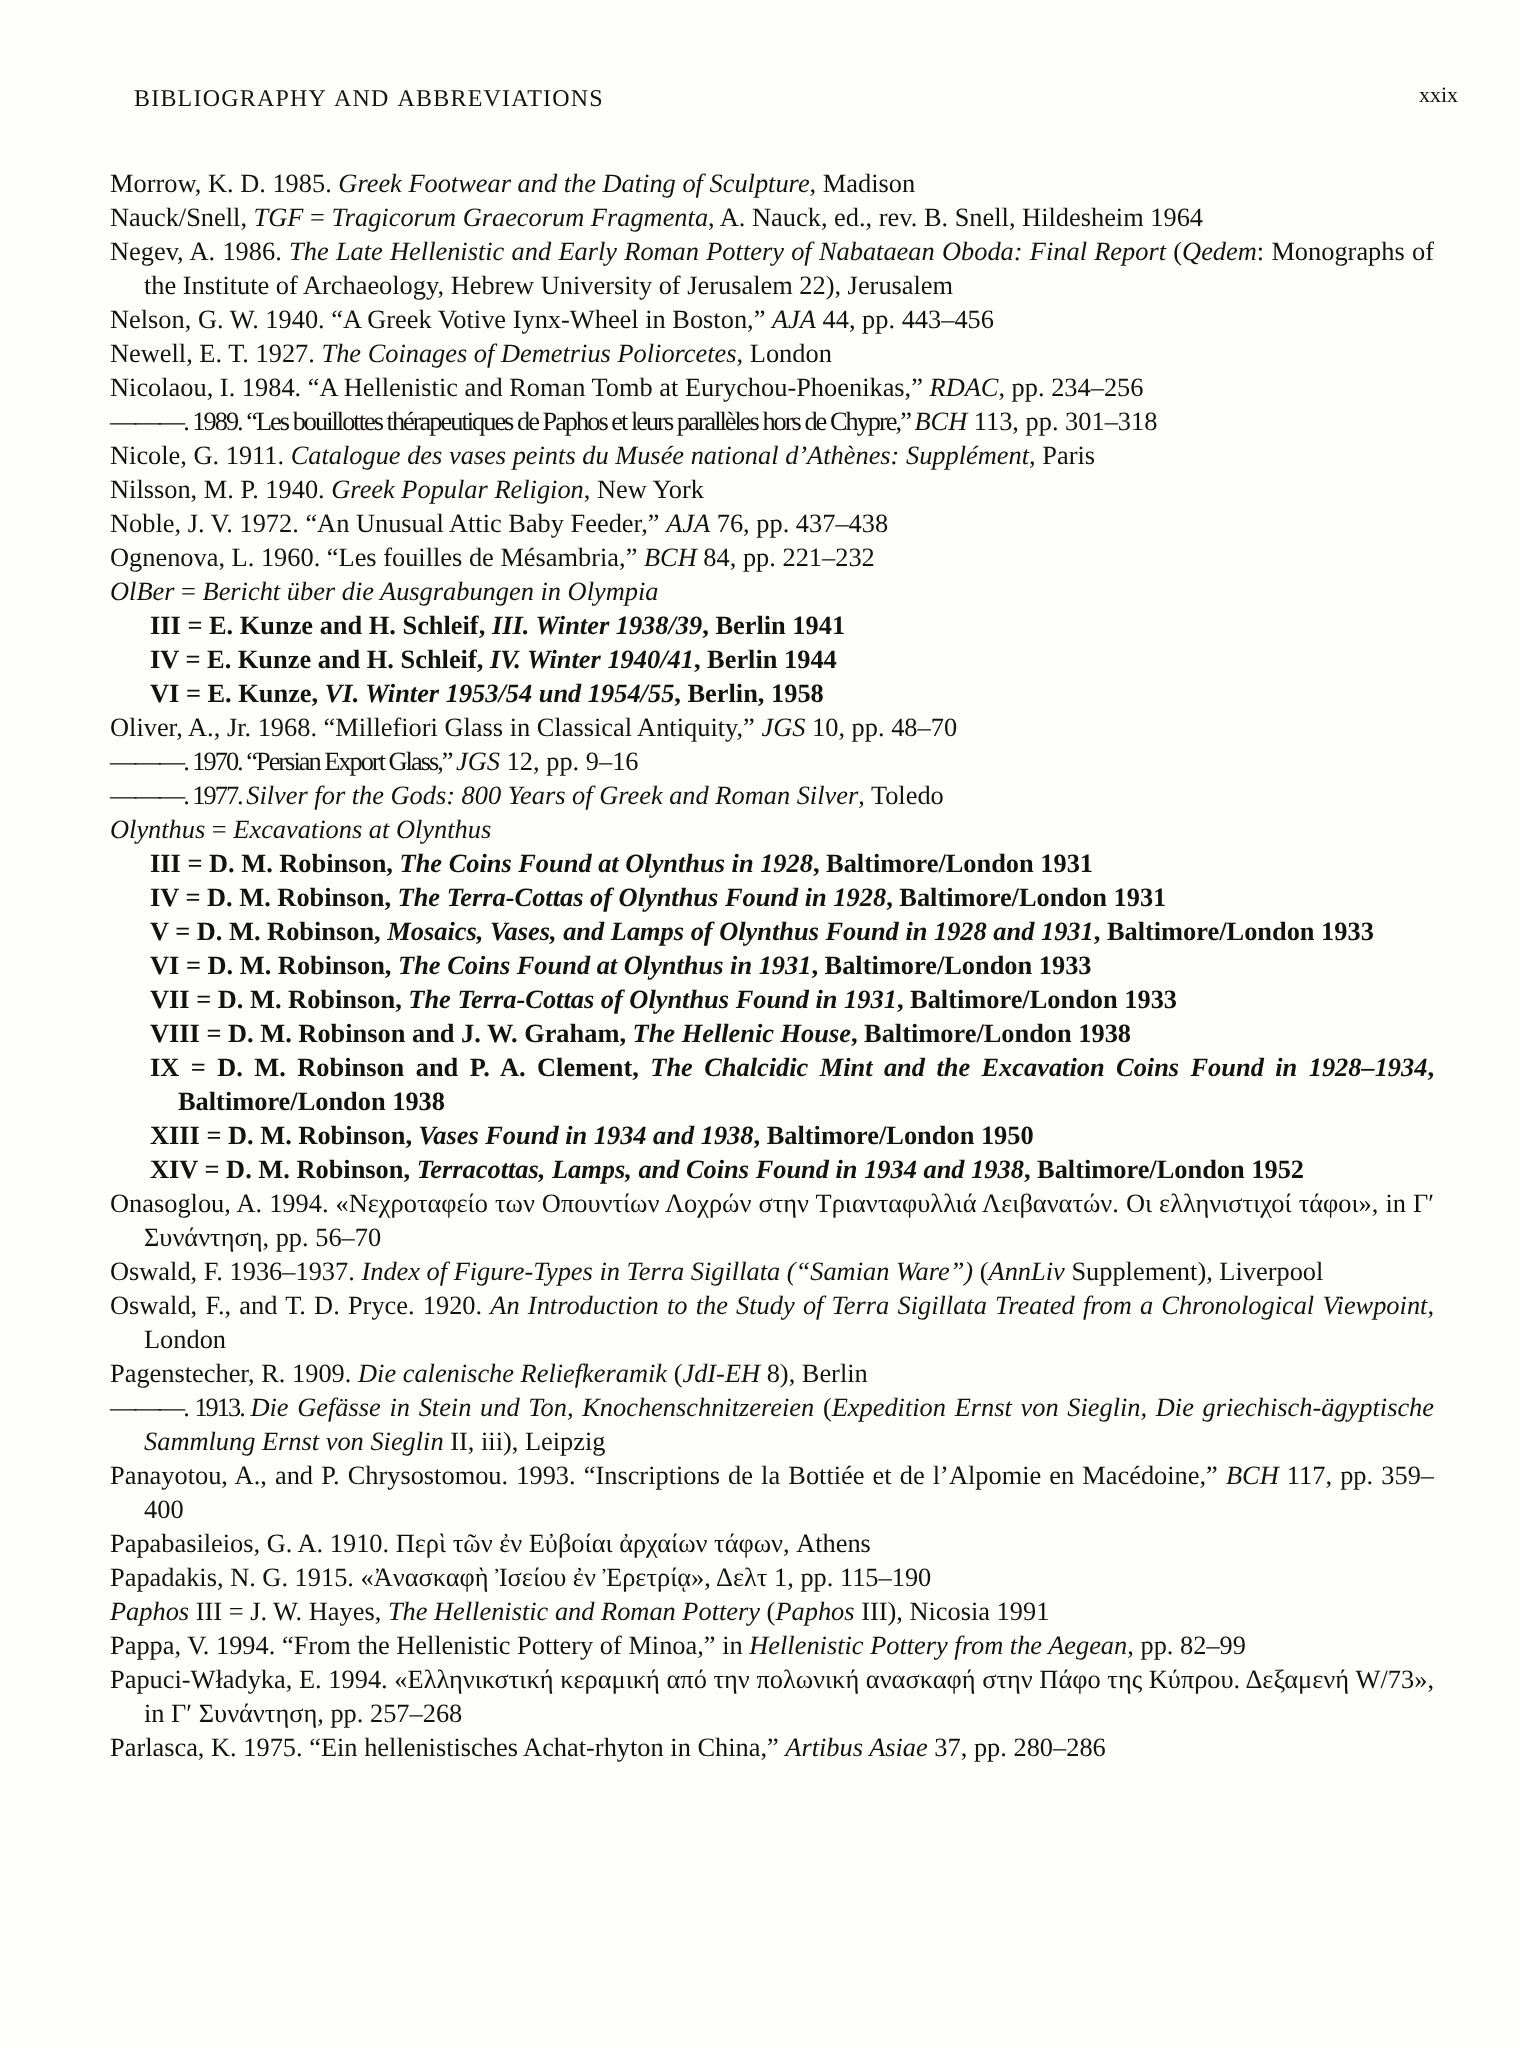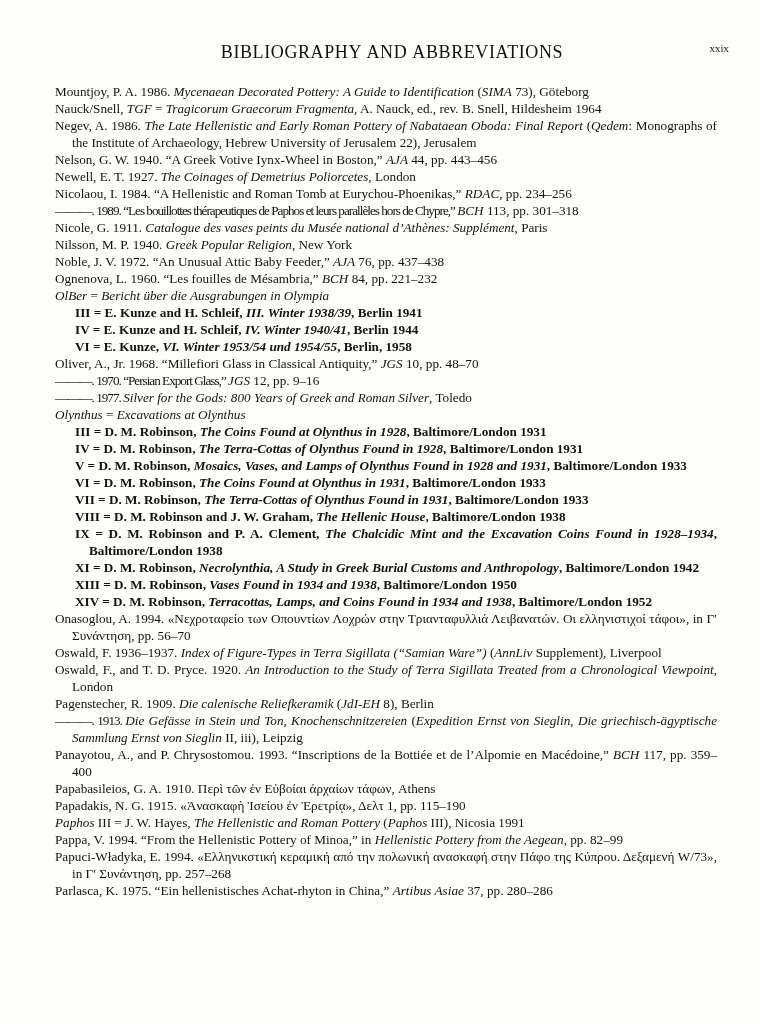--- a/index.html
+++ b/index.html
@@ -21,22 +21,22 @@
   }
   .running-head {
     position: relative;
     height: 20px;
     margin-bottom: 21px;
   }
   .head-title {
     position: absolute;
     left: 12px;
     right: 0;
-    text-align: center;
-    font-size: 18px;
+    text-align: left;
+    font-size: 12px;
     letter-spacing: 0.6px;
     word-spacing: 1px;
     white-space: nowrap;
   }
   .head-folio {
     position: absolute;
     right: -12px;
     top: 0;
     font-size: 11px;
   }
@@ -66,21 +66,21 @@
 </style>
 </head>
 <body>
 
 <div class="page">
   <div class="running-head">
     <div class="head-title">BIBLIOGRAPHY AND ABBREVIATIONS</div>
     <div class="head-folio">xxix</div>
   </div>
   <div class="entries">
-      <p class="entry"><span class="">Mountjoy, P. A. 1986. </span><span class="it">Mycenaean Decorated Pottery: A Guide to Identification</span><span class=""> (</span><span class="it">SIMA</span><span class=""> 73), Göteborg</span></p>
+      <p class="entry"><span class="">Morrow, K. D. 1985. </span><span class="it">Greek Footwear and the Dating of Sculpture</span><span class="">, Madison</span></p>
       <p class="entry"><span class="">Nauck/Snell, </span><span class="it">TGF</span><span class=""> = </span><span class="it">Tragicorum Graecorum Fragmenta</span><span class="">, A. Nauck, ed., rev. B. Snell, Hildesheim 1964</span></p>
       <p class="entry"><span class="">Negev, A. 1986. </span><span class="it">The Late Hellenistic and Early Roman Pottery of Nabataean Oboda: Final Report</span><span class=""> (</span><span class="it">Qedem</span><span class="">: Monographs of the Institute of Archaeology, Hebrew University of Jerusalem 22), Jerusalem</span></p>
       <p class="entry"><span class="">Nelson, G. W. 1940. “A Greek Votive Iynx-Wheel in Boston,” </span><span class="it">AJA</span><span class=""> 44, pp. 443–456</span></p>
       <p class="entry"><span class="">Newell, E. T. 1927. </span><span class="it">The Coinages of Demetrius Poliorcetes</span><span class="">, London</span></p>
       <p class="entry"><span class="">Nicolaou, I. 1984. “A Hellenistic and Roman Tomb at Eurychou-Phoenikas,” </span><span class="it">RDAC</span><span class="">, pp. 234–256</span></p>
       <p class="entry"><span class="dash">———. 1989. “Les bouillottes thérapeutiques de Paphos et leurs parallèles hors de Chypre,” </span><span class="it">BCH</span><span class=""> 113, pp. 301–318</span></p>
       <p class="entry"><span class="">Nicole, G. 1911. </span><span class="it">Catalogue des vases peints du Musée national d’Athènes: Supplément</span><span class="">, Paris</span></p>
       <p class="entry"><span class="">Nilsson, M. P. 1940. </span><span class="it">Greek Popular Religion</span><span class="">, New York</span></p>
       <p class="entry"><span class="">Noble, J. V. 1972. “An Unusual Attic Baby Feeder,” </span><span class="it">AJA</span><span class=""> 76, pp. 437–438</span></p>
       <p class="entry"><span class="">Ognenova, L. 1960. “Les fouilles de Mésambria,” </span><span class="it">BCH</span><span class=""> 84, pp. 221–232</span></p>
@@ -92,21 +92,20 @@
       <p class="entry"><span class="dash">———. 1970. “Persian Export Glass,” </span><span class="it">JGS</span><span class=""> 12, pp. 9–16</span></p>
       <p class="entry"><span class="dash">———. 1977. </span><span class="it">Silver for the Gods: 800 Years of Greek and Roman Silver</span><span class="">, Toledo</span></p>
       <p class="entry"><span class="it">Olynthus</span><span class=""> = </span><span class="it">Excavations at Olynthus</span></p>
       <p class="entry sub"><span class="">III = D. M. Robinson, </span><span class="it">The Coins Found at Olynthus in 1928</span><span class="">, Baltimore/London 1931</span></p>
       <p class="entry sub"><span class="">IV = D. M. Robinson, </span><span class="it">The Terra-Cottas of Olynthus Found in 1928</span><span class="">, Baltimore/London 1931</span></p>
       <p class="entry sub"><span class="">V = D. M. Robinson, </span><span class="it">Mosaics, Vases, and Lamps of Olynthus Found in 1928 and 1931</span><span class="">, Baltimore/London 1933</span></p>
       <p class="entry sub"><span class="">VI = D. M. Robinson, </span><span class="it">The Coins Found at Olynthus in 1931</span><span class="">, Baltimore/London 1933</span></p>
       <p class="entry sub"><span class="">VII = D. M. Robinson, </span><span class="it">The Terra-Cottas of Olynthus Found in 1931</span><span class="">, Baltimore/London 1933</span></p>
       <p class="entry sub"><span class="">VIII = D. M. Robinson and J. W. Graham, </span><span class="it">The Hellenic House</span><span class="">, Baltimore/London 1938</span></p>
       <p class="entry sub"><span class="">IX = D. M. Robinson and P. A. Clement, </span><span class="it">The Chalcidic Mint and the Excavation Coins Found in 1928–1934</span><span class="">, Baltimore/London 1938</span></p>
-      <p class="entry sub"><span class="">XI = D. M. Robinson, </span><span class="it">Necrolynthia, A Study in Greek Burial Customs and Anthropology</span><span class="">, Baltimore/London 1942</span></p>
       <p class="entry sub"><span class="">XIII = D. M. Robinson, </span><span class="it">Vases Found in 1934 and 1938</span><span class="">, Baltimore/London 1950</span></p>
       <p class="entry sub"><span class="">XIV = D. M. Robinson, </span><span class="it">Terracottas, Lamps, and Coins Found in 1934 and 1938</span><span class="">, Baltimore/London 1952</span></p>
       <p class="entry"><span class="">Onasoglou, A. 1994. «Νεχροταφείο των Οπουντίων Λοχρών στην Τριανταφυλλιά Λειβανατών. Οι ελληνιστιχοί τάφοι», in Γ′ Συνάντηση, pp. 56–70</span></p>
       <p class="entry"><span class="">Oswald, F. 1936–1937. </span><span class="it">Index of Figure-Types in Terra Sigillata (“Samian Ware”)</span><span class=""> (</span><span class="it">AnnLiv</span><span class=""> Supplement), Liverpool</span></p>
       <p class="entry"><span class="">Oswald, F., and T. D. Pryce. 1920. </span><span class="it">An Introduction to the Study of Terra Sigillata Treated from a Chronological Viewpoint</span><span class="">, London</span></p>
       <p class="entry"><span class="">Pagenstecher, R. 1909. </span><span class="it">Die calenische Reliefkeramik</span><span class=""> (</span><span class="it">JdI-EH</span><span class=""> 8), Berlin</span></p>
       <p class="entry"><span class="dash">———. 1913. </span><span class="it">Die Gefässe in Stein und Ton, Knochenschnitzereien</span><span class=""> (</span><span class="it">Expedition Ernst von Sieglin, Die griechisch-ägyptische Sammlung Ernst von Sieglin</span><span class=""> II, iii), Leipzig</span></p>
       <p class="entry"><span class="">Panayotou, A., and P. Chrysostomou.  1993. “Inscriptions de la Bottiée et de l’Alpomie en Macédoine,” </span><span class="it">BCH</span><span class=""> 117, pp. 359–400</span></p>
       <p class="entry"><span class="">Papabasileios, G. A. 1910. Περὶ τῶν ἐν Εὐβοίαι ἀρχαίων τάφων, Athens</span></p>
       <p class="entry"><span class="">Papadakis, N. G. 1915. «Ἀνασκαφὴ Ἰσείου ἐν Ἐρετρίᾳ», Δελτ 1, pp. 115–190</span></p>

